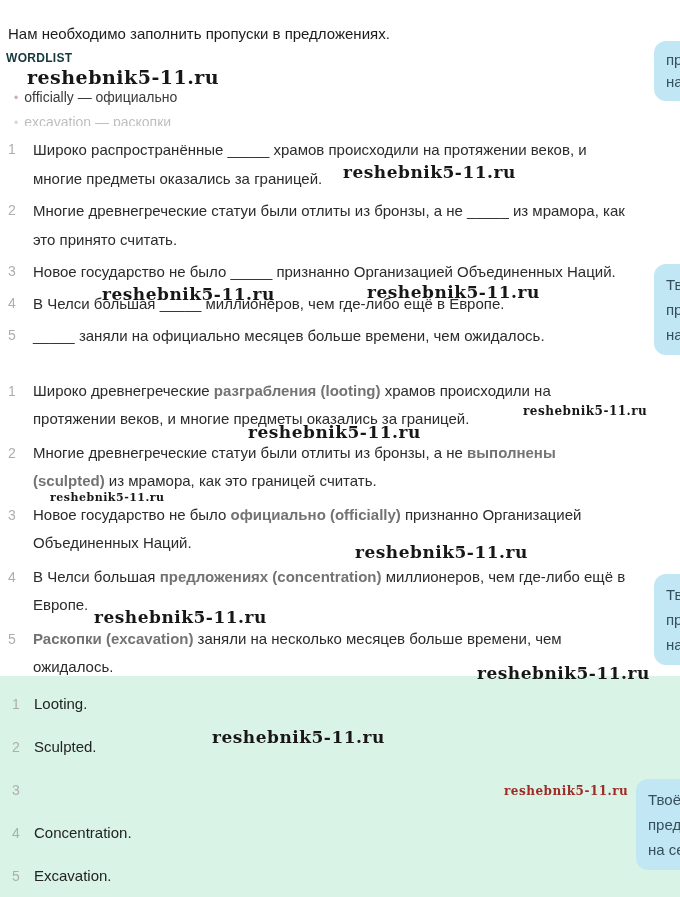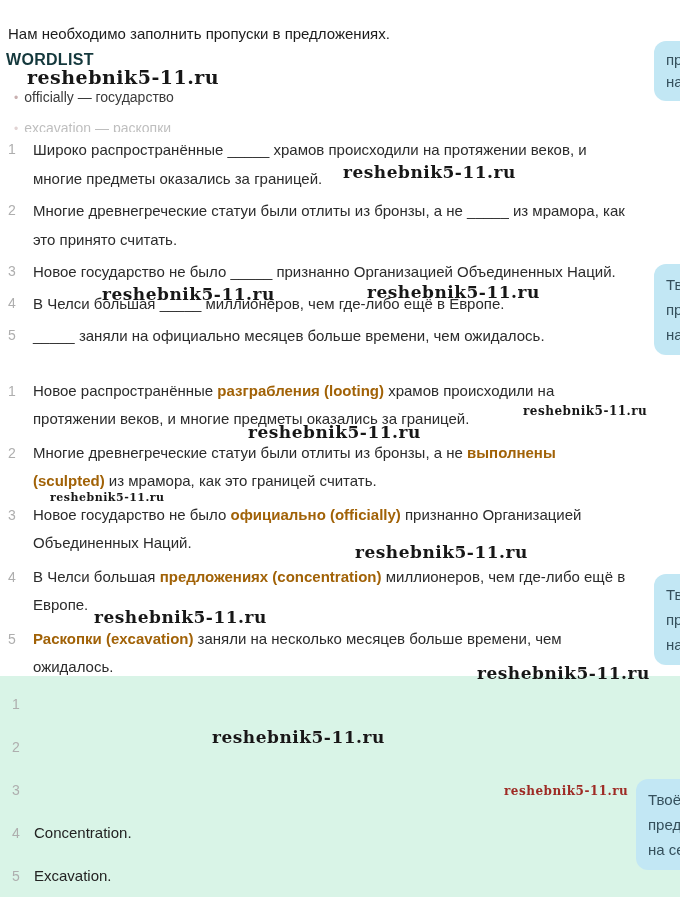--- a/index.html
+++ b/index.html
@@ -12,44 +12,44 @@
     font-family:"Liberation Sans", sans-serif;
     color:#2b2b2b;
     margin-top:21px;
   }
   .intro {
     position:absolute; left:8px; top:4px;
     font-size:15px; color:#1c1c1c;
   }
   .wordlist-title {
     position:absolute; left:6px; top:30px;
-    font-size:16px; font-weight:bold; letter-spacing:.3px;
+    font-size:12px; font-weight:bold; letter-spacing:.3px;
     color:#14383c;
   }
   .wl-item {
     position:absolute; left:14px;
     font-size:14px; color:#3a3a3a;
   }
   .wl-item .bullet { color:#c9b0b0; margin-right:6px; font-size:12px; }
-  .wl-item.cutoff { top:99px; height:12px; overflow:hidden; opacity:.55; color:#8a8a8a; }
+  .wl-item.cutoff { top:93px; height:12px; overflow:hidden; opacity:.55; color:#8a8a8a; }
   .wl-item.first { top:68px; }
 
   .exercise { position:absolute; left:8px; top:114px; width:625px; }
   .answers  { position:absolute; left:8px; top:356px; width:620px; }
   .ex-item, .ans-item {
     display:flex; font-size:15px; line-height:29px;
   }
   .ex-item { margin-bottom:3px; }
   .ans-item { margin-bottom:6px; line-height:28px; }
   .num {
     flex:0 0 25px; width:25px;
     color:#aeaeae; font-size:14px;
   }
   .txt { flex:1; }
-  .ans-item b { font-weight:bold; color:#a16207; }
+  .ans-item b { font-weight:bold; color:#737373; }
 
   .green-section {
     position:absolute; left:0; top:655px;
     width:680px; height:225px;
     background:#d9f4e7;
     padding-top:6px;
   }
   .ga-item {
     display:flex; align-items:center;
     height:43px; padding-left:12px;
@@ -97,21 +97,21 @@
 </head>
 <body>
 
 <div class="page">
 
   <div class="intro">Нам необходимо заполнить пропуски в предложениях.</div>
 
   <div class="wordlist-title">WORDLIST</div>
 
   <div class="wl-item first">
-    <span class="bullet">•</span><span>officially — государство</span>
+    <span class="bullet">•</span><span>officially — официально</span>
   </div>
   <div class="wl-item cutoff">
     <span class="bullet">•</span><span>excavation — раскопки</span>
   </div>
 
   <div class="exercise">
     <div class="ex-item">
       <span class="num">1</span>
       <span class="txt">Широко распространённые _____ храмов происходили на протяжении веков, и многие предметы оказались за границей.</span>
     </div>
@@ -129,21 +129,21 @@
     </div>
     <div class="ex-item">
       <span class="num">5</span>
       <span class="txt">_____ заняли на официально месяцев больше времени, чем ожидалось.</span>
     </div>
   </div>
 
   <div class="answers">
     <div class="ans-item">
       <span class="num">1</span>
-      <span class="txt"><span>Новое распространённые </span><b>разграбления (looting)</b><span> храмов происходили на протяжении веков, и многие предметы оказались за границей.</span></span>
+      <span class="txt"><span>Широко древнегреческие </span><b>разграбления (looting)</b><span> храмов происходили на протяжении веков, и многие предметы оказались за границей.</span></span>
     </div>
     <div class="ans-item">
       <span class="num">2</span>
       <span class="txt"><span>Многие древнегреческие статуи были отлиты из бронзы, а не </span><b>выполнены (sculpted)</b><span> из мрамора, как это границей считать.</span></span>
     </div>
     <div class="ans-item">
       <span class="num">3</span>
       <span class="txt"><span>Новое государство не было </span><b>официально (officially)</b><span> признанно Организацией Объединенных Наций.</span></span>
     </div>
     <div class="ans-item">
@@ -152,23 +152,25 @@
     </div>
     <div class="ans-item">
       <span class="num">5</span>
       <span class="txt"><span></span><b>Раскопки (excavation)</b><span> заняли на несколько месяцев больше времени, чем ожидалось.</span></span>
     </div>
   </div>
 
   <div class="green-section">
     <div class="ga-item">
       <span class="num">1</span>
+      <span class="txt">Looting.</span>
     </div>
     <div class="ga-item">
       <span class="num">2</span>
+      <span class="txt">Sculpted.</span>
     </div>
     <div class="ga-item">
       <span class="num">3</span>
     </div>
     <div class="ga-item">
       <span class="num">4</span>
       <span class="txt">Concentration.</span>
     </div>
     <div class="ga-item">
       <span class="num">5</span>

